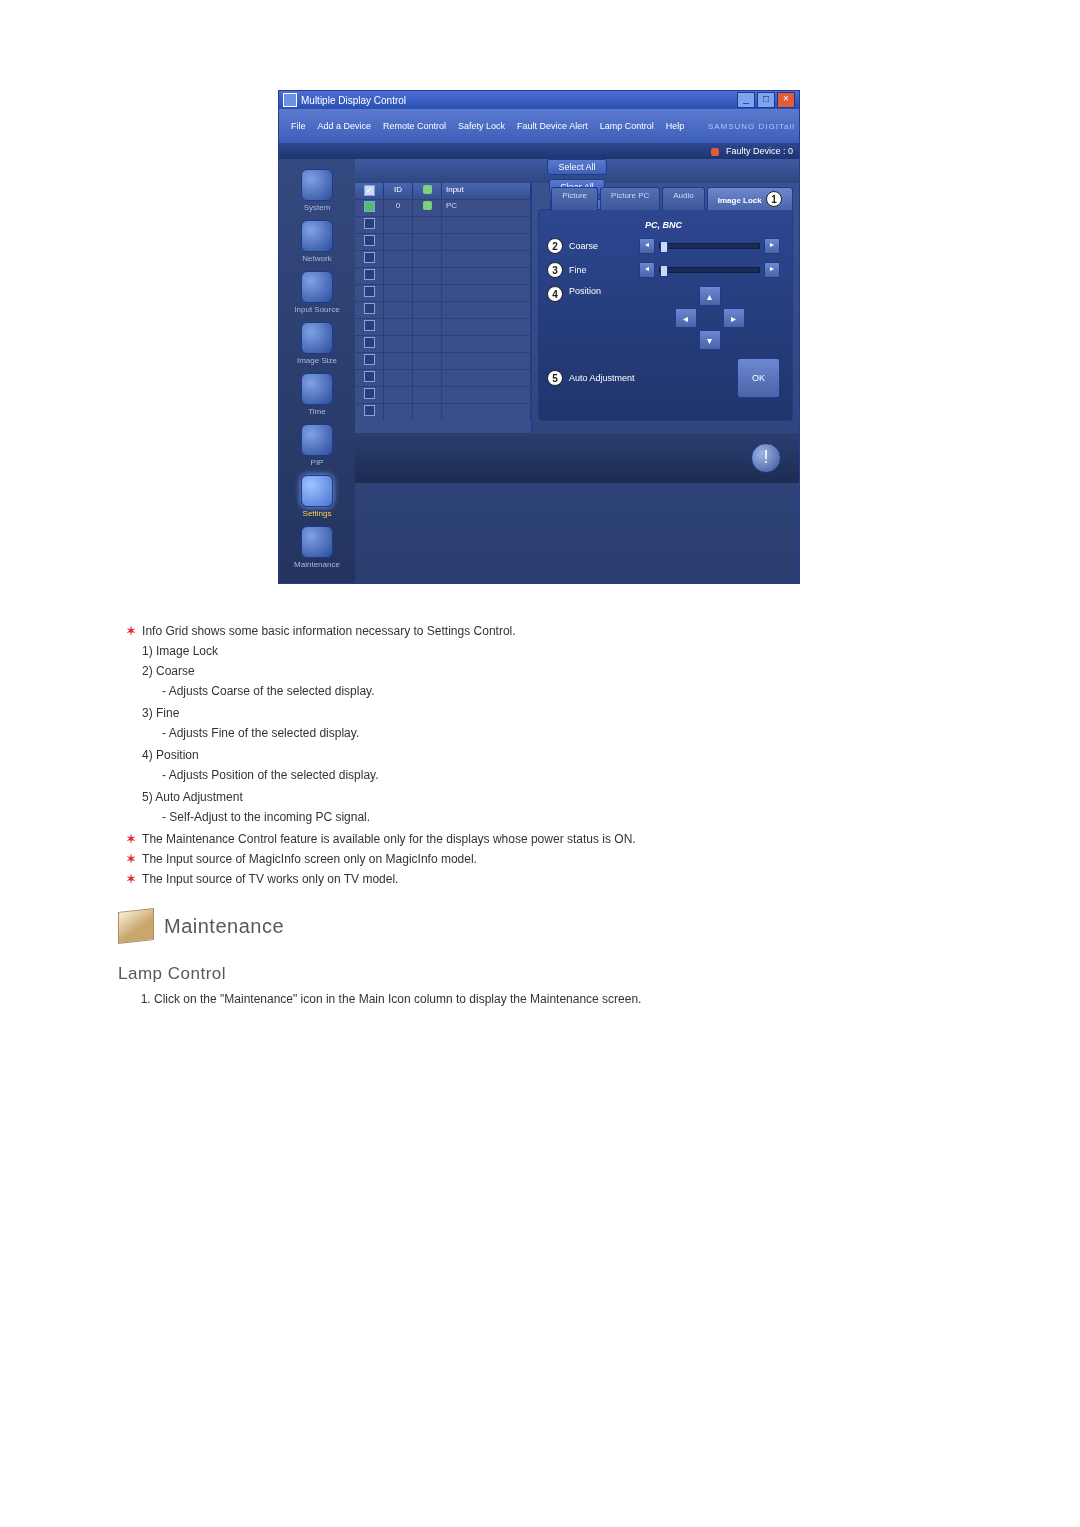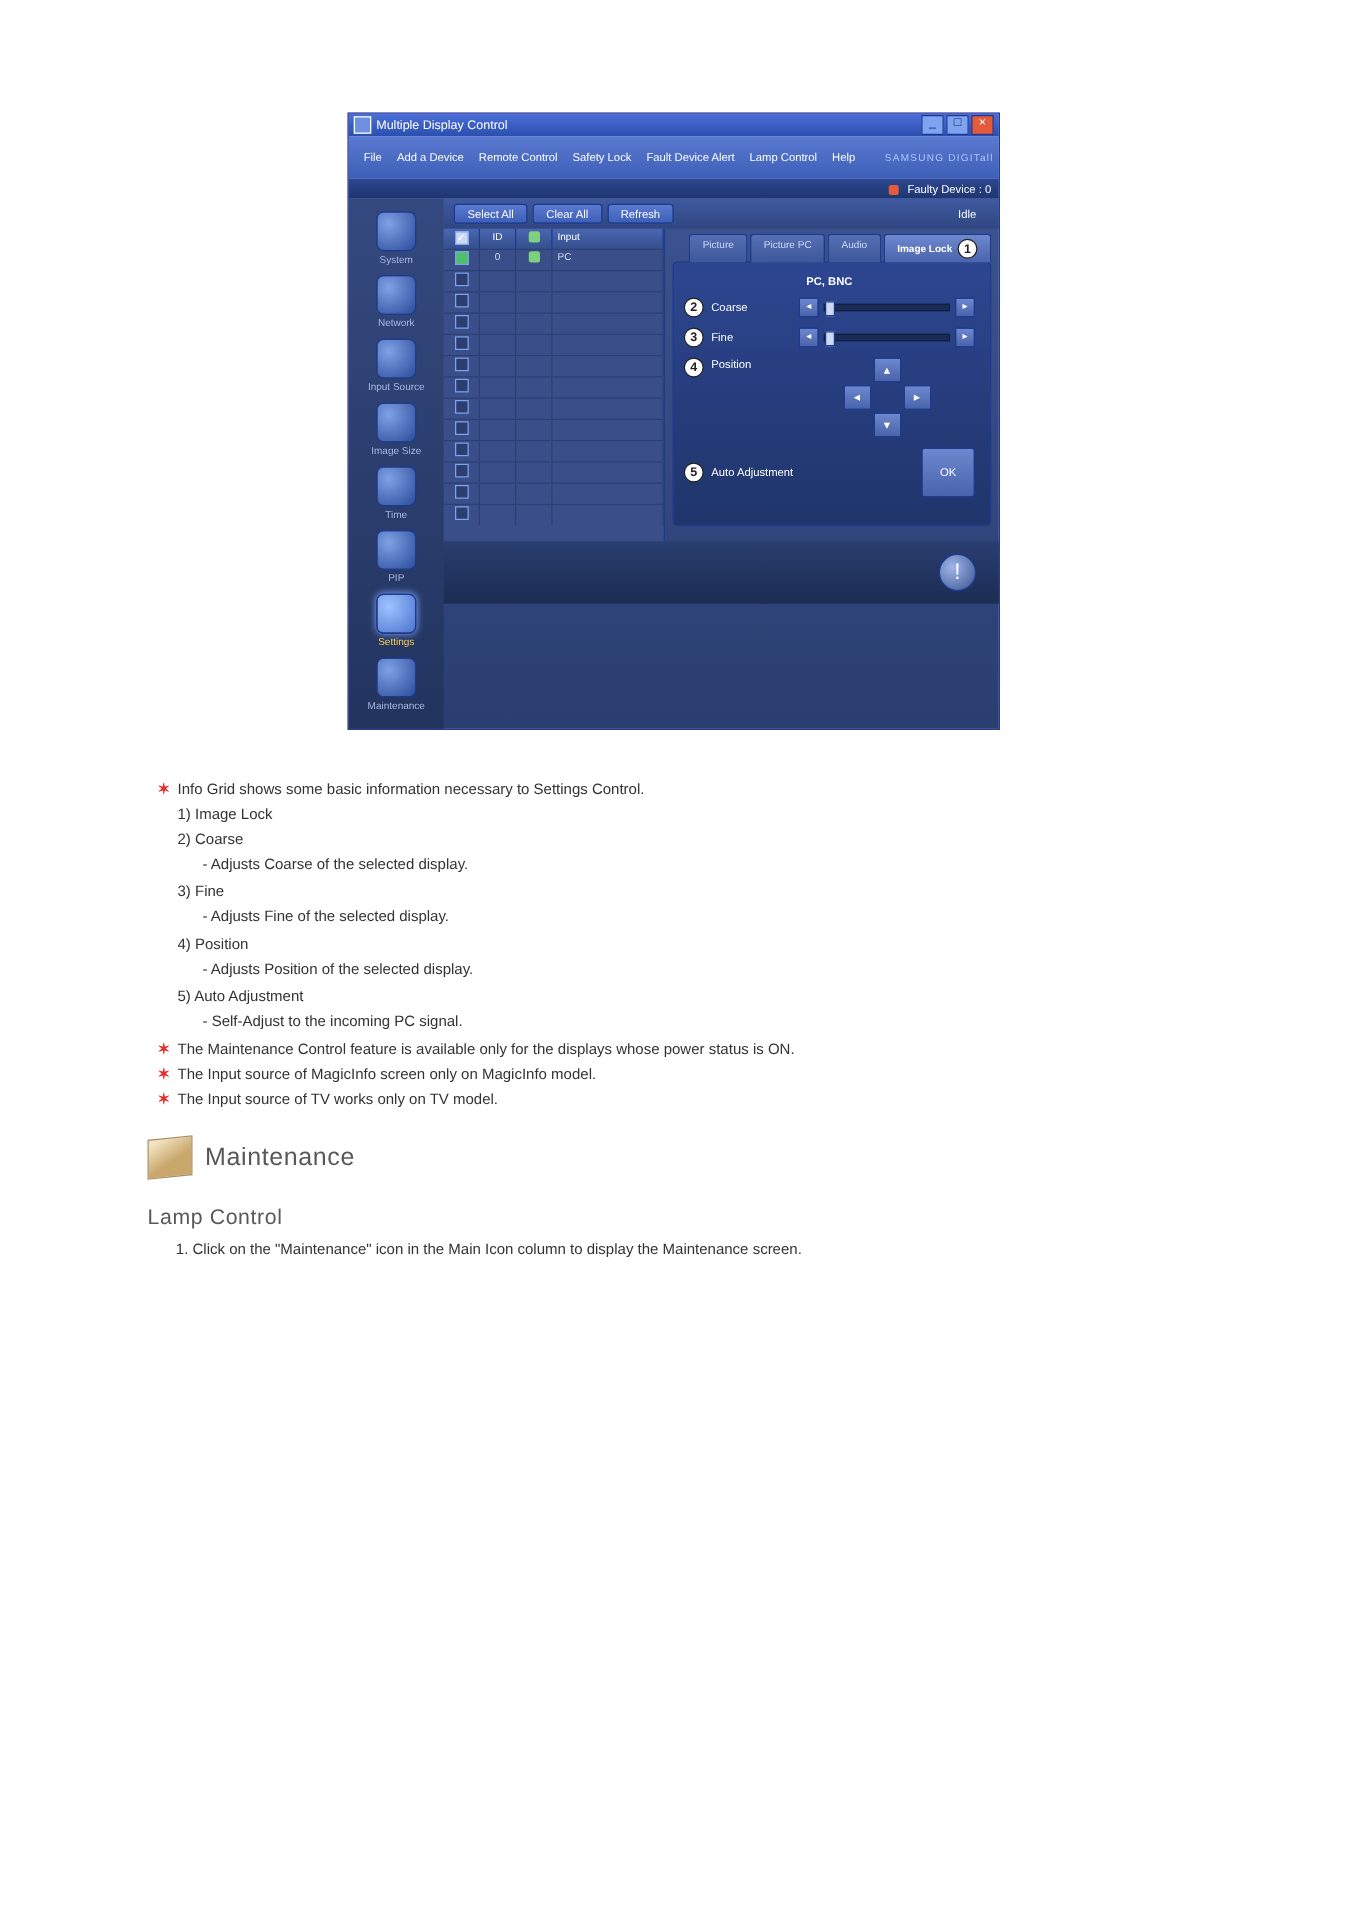--- a/index.html
+++ b/index.html
@@ -11,21 +11,21 @@
     width: 1080px;
   }
   .page {
     padding: 90px 120px 120px 118px;
   }
   
   .mdc-window {
     width: 520px;
     margin: 0 auto 40px auto;
     border: 1px solid #2a3a8f;
-    background: #c4b5fd;
+    background: #fde047;
     box-shadow: 0 0 0 1px #9aa8d8 inset;
   }
   .mdc-titlebar {
     height: 18px;
     background: linear-gradient(#4b6fd7, #2a4fb0);
     display: flex;
     align-items: center;
     padding: 0 4px;
     color: #fff;
     font-size: 10px;
@@ -86,20 +86,21 @@
     background: radial-gradient(circle at 30% 30%, #9fc3ff, #4a74d0);
     box-shadow: 0 0 6px #7fa3ff;
   }
   .side-icon.selected .lbl { color:#ffd050; }
   
   .mdc-main { flex:1; display:flex; flex-direction:column; }
   .mdc-toolbar {
     height: 24px; display:flex; align-items:center;
     padding: 0 8px; gap:4px;
     background: linear-gradient(#3f5aa0, #2f4680);
+    flex-direction: column;
   }
   .tb-btn {
     color:#fff; font-size:9px; padding:2px 10px; border:1px solid #1c3a90;
     border-radius:3px; background: linear-gradient(#5a7ad0, #3e5fb8);
   }
   .tb-idle { margin-left:auto; color:#fff; font-size:9px; padding:2px 10px;}
   
   .mdc-content { display:flex; min-height: 250px; }
   .grid-panel {
     width: 176px; background:#3a4f89; position:relative;
@@ -135,21 +136,21 @@
   }
   .tab.active { background:linear-gradient(#6e88d0,#4a64aa); color:#fff; font-weight:bold;}
   .tabnum-badge {
     display:inline-flex; align-items:center; justify-content:center;
     width:14px; height:14px; border-radius:50%;
     background:#fff; color:#222; font-weight:bold; font-size:10px;
     border:1px solid #222; margin-left:2px;
   }
   
   .panel-box { border:1px solid #1c3a90; background:linear-gradient(#2d4690,#1f356b); border-radius:4px; padding:10px 12px 14px 8px; margin-top:-1px;}
-  .panel-title { text-align:center; color:#fff; font-weight:bold; font-size:9px; margin-bottom:8px;}
+  .panel-title { text-align:center; color:#fff; font-weight:bold; font-size:9px; margin-bottom:8px;font-style:italic;}
   .row { display:flex; align-items:center; margin-bottom:8px;}
   .row-badge {
     display:inline-flex; align-items:center; justify-content:center;
     width:14px; height:14px; border-radius:50%;
     background:#fff; color:#222; font-weight:bold; font-size:10px;
     border:1px solid #222; margin-right:6px;
   }
   .row-label { width:70px; color:#fff;}
   .slider { display:flex; align-items:center; gap:4px; flex:1;}
   .sbtn { width:14px; height:14px; background:linear-gradient(#6e88d0,#4a64aa); border:1px solid #1c3a90; color:#fff; font-size:8px; text-align:center; line-height:12px;}

